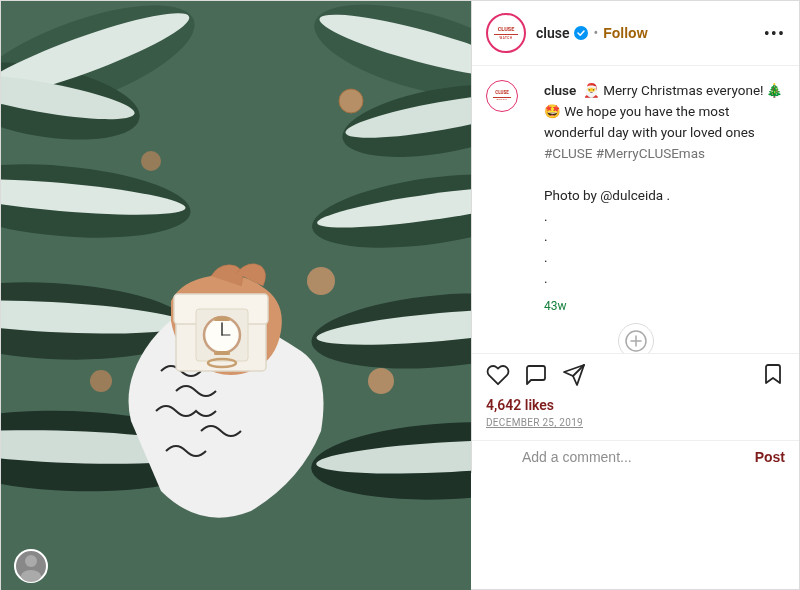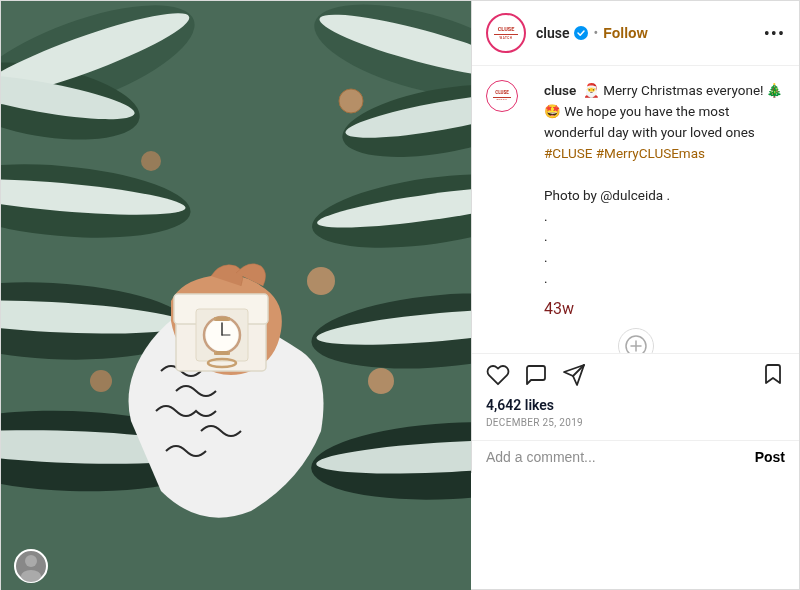--- a/index.html
+++ b/index.html
@@ -133,25 +133,25 @@
     }
     .caption-text {
       font-size: 13.5px;
       color: #262626;
       line-height: 1.55;
     }
     .caption-username {
       font-weight: 600;
     }
     .hashtags {
-      color: #a16207;
+      color: #737373;
     }
     .timestamp-small {
-      font-size: 16px;
-      color: #7f1d1d;
+      font-size: 12px;
+      color: #15803d;
       margin-top: 10px;
     }
     
     .translate-btn {
       width: 36px;
       height: 36px;
       border-radius: 50%;
       border: 1.5px solid #dbdbdb;
       display: flex;
       align-items: center;
@@ -179,53 +179,55 @@
     }
     .bookmark-icon {
       margin-left: auto;
       cursor: pointer;
       font-size: 22px;
       color: #262626;
     }
     .likes-count {
       font-size: 14px;
       font-weight: 600;
-      color: #0f172a;
+      color: #7f1d1d;
       margin-top: 6px;
     }
     .post-date {
       font-size: 10px;
       color: #8e8e8e;
       text-transform: uppercase;
       letter-spacing: 0.3px;
       margin-top: 4px;
       margin-bottom: 8px;
+      text-decoration: underline;
     }
     
     .comment-input-row {
       border-top: 1px solid #efefef;
       display: flex;
       align-items: center;
       padding: 8px 14px;
     }
     .comment-input {
       flex: 1;
       border: none;
       outline: none;
       font-size: 14px;
       color: #a16207;
       background: transparent;
+      margin-left: 36px;
     }
     .comment-input::placeholder {
       color: #8e8e8e;
     }
     .post-btn {
       font-size: 14px;
       font-weight: 600;
-      color: #000000;
+      color: #7f1d1d;
       background: none;
       border: none;
       cursor: pointer;
     }
   </style>
 </head>
 <body>
 
 <div class="post-container">
 

